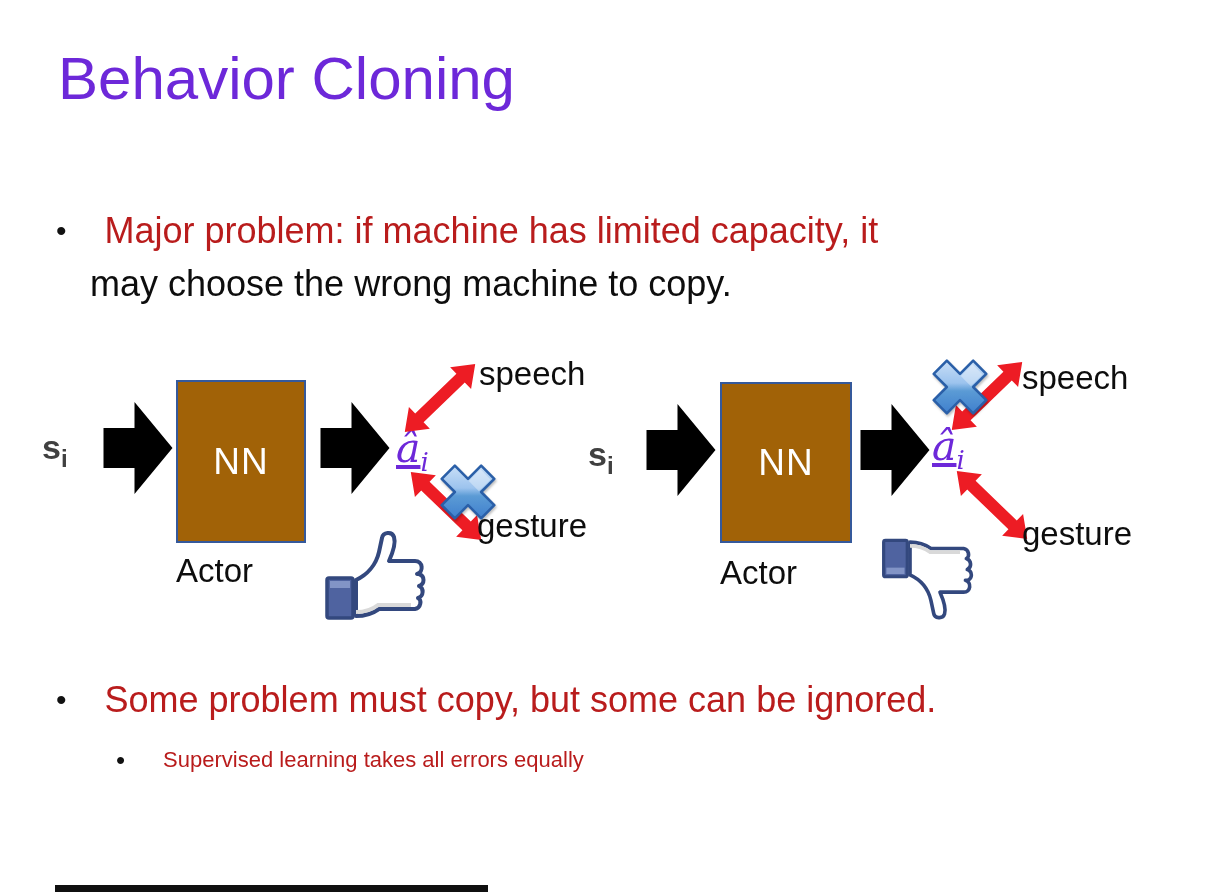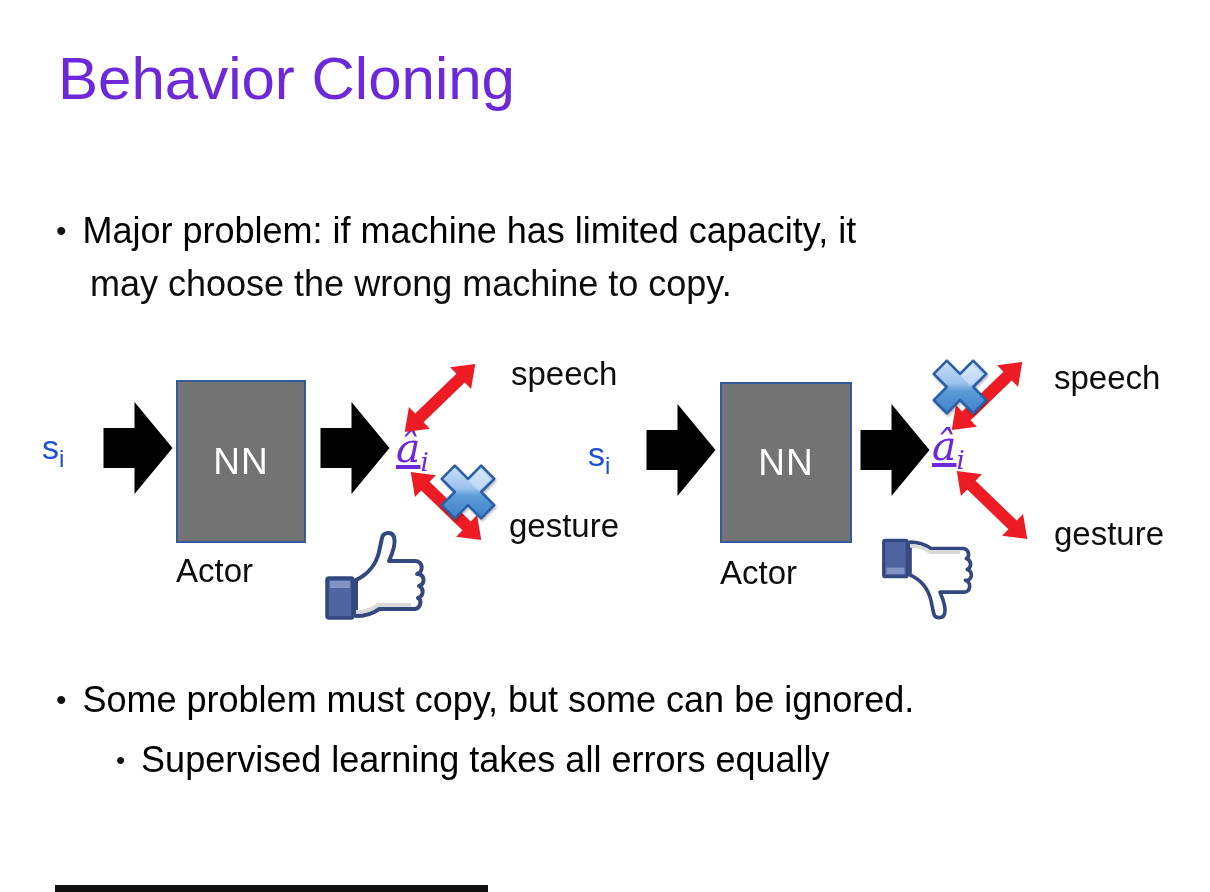--- a/index.html
+++ b/index.html
@@ -14,40 +14,40 @@
   
   .slide-title{
     left:58px;top:44px;
     font-size:60px;font-weight:300;color:#6d28d9;
     letter-spacing:0px;white-space:nowrap;
   }
 
   
   .bullet-row{display:flex;align-items:flex-start;white-space:nowrap;}
   .bullet-dot{font-size:30px;line-height:52px;margin-right:16px;color:#111;}
-  .bullet-text{font-size:36px;line-height:52px;color:#000000;}
+  .bullet-text{font-size:36px;line-height:52px;color:#b91c1c;margin-left:22px;}
   .bullet1{left:56px;top:205px;}
   .bullet1-line2{left:90px;top:258px;font-size:36px;line-height:52px;color:#0d0d0d;white-space:nowrap;}
   .bullet2{left:56px;top:674px;}
   .bullet3{left:116px;top:736px;}
   .bullet3 .bullet-dot{font-size:26px;line-height:48px;}
-  .bullet3 .bullet-text{font-size:36px;line-height:48px;text-align:center;}
+  .bullet3 .bullet-text{font-size:22px;line-height:48px;text-align:center;}
 
   
-  .state-label{font-size:34px;color:#1d4ed8;white-space:nowrap;}
+  .state-label{font-size:34px;color:#404040;white-space:nowrap;font-weight:bold;}
   .state-label sub{font-size:24px;}
   .nn-box{
-    background:#737373;border:2px solid #35599b;box-sizing:border-box;
+    background:#a16207;border:2px solid #35599b;box-sizing:border-box;
     display:flex;align-items:center;justify-content:center;
   }
   .nn-label{color:#ffffff;font-size:37px;letter-spacing:1px;}
   .actor-label{font-size:33px;color:#0d0d0d;}
   .ahat{font-family:"DejaVu Serif", serif;font-style:italic;font-size:41px;color:#6d28d9;white-space:nowrap;text-decoration:underline;}
   .ahat sub{font-size:26px;}
-  .io-label{font-size:33px;color:#0d0d0d;white-space:nowrap;margin-left:32px;}
+  .io-label{font-size:33px;color:#0d0d0d;white-space:nowrap;}
   .red-arrow{transform-origin:50% 50%;}
   .blue-cross{filter:drop-shadow(1px 2px 1px rgba(0,0,0,0.25));}
   .bottom-bar{left:55px;top:885px;width:433px;height:7px;background:#101010;}
 </style>
 </head>
 <body>
 
 <svg width="0" height="0" style="position:absolute">
   <defs>
     <linearGradient id="crossGrad" x1="0" y1="0" x2="1" y2="1">

